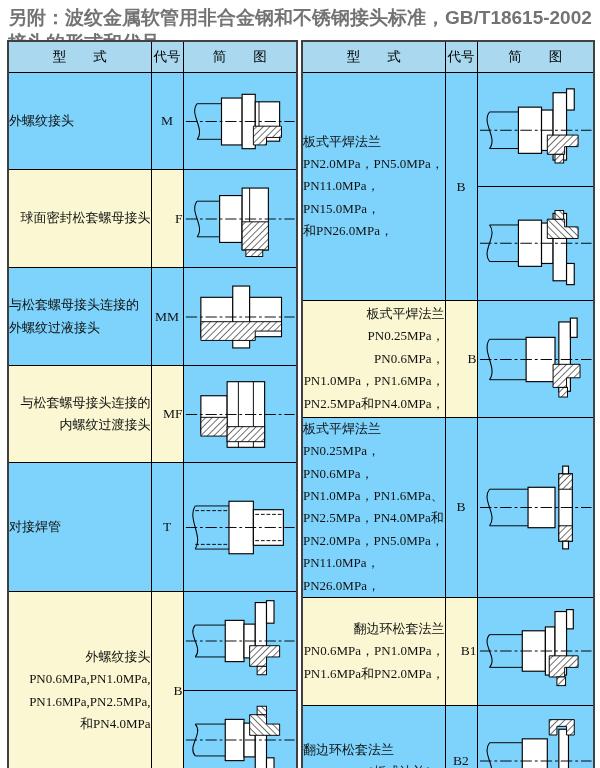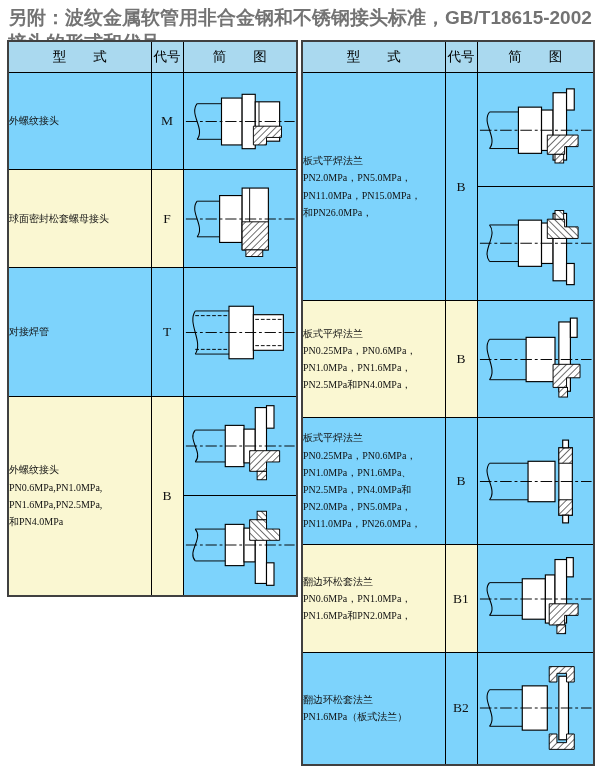--- a/index.html
+++ b/index.html
@@ -19,27 +19,27 @@
   #tbl-left{left:7px;width:289px;}
   #tbl-right{left:301px;width:292px;}
   table.grid td,table.grid th{
     border:1px solid #000;padding:0;vertical-align:middle;overflow:hidden;
   }
   th.hdr{
     background:#aad9ef;font-weight:normal;font-size:13.5px;color:#000;
     text-align:center;height:30px;
   }
   td.type{
-    font-size:10px;line-height:1.72;padding:4px 4px 4px 9px;
+    font-size:13px;line-height:1.72;padding:4px 4px 4px 9px;
     white-space:pre-line;text-align:left;
   }
   td.code{
     text-align:center;font-size:13.5px;
   }
-  td.yellow{background:#faf7d2;}
+  td.yellow{background:#faf7d2;text-align:right;}
   td.diag{padding:1px;}
   .dg{display:flex;align-items:center;justify-content:center;width:100%;}
   .dg svg{display:block;max-width:100%;max-height:100%;}
   .split{display:flex;flex-direction:column;width:100%;}
   .split .half{flex:1 1 50%;display:flex;align-items:center;justify-content:center;min-height:0;}
   .split .half:first-child{border-bottom:1px solid #000;}
 </style>
 </head>
 <body>
 
@@ -95,20 +95,64 @@
                 </pattern>
               </defs>
               <path d="M14 26 C 5 37.4, 23 52.599999999999994, 14 64" fill="none" stroke="#000" stroke-width="1.1"></path>
               <line x1="14" y1="26" x2="38" y2="26" stroke="#000" stroke-width="1"></line>
               <line x1="14" y1="64" x2="38" y2="64" stroke="#000" stroke-width="1"></line>
               <rect x="38" y="20" width="24" height="50" fill="#fff" stroke="#000" stroke-width="1.2"></rect>
               <rect x="62" y="12" width="28" height="66" fill="#fff" stroke="#000" stroke-width="1.2"></rect>
               <line x1="70" y1="12" x2="70" y2="78" stroke="#000" stroke-width="1"></line>
               <polygon points="62,48 90,48 90,78 62,78" fill="url(#h1)" stroke="#000" stroke-width="1"></polygon>
               <rect x="66" y="78" width="18" height="7" fill="url(#h1)" stroke="#000" stroke-width="1"></rect>
+              <line x1="2" y1="45" x2="118" y2="45" stroke="#000" stroke-width="1" stroke-dasharray="12 3 3 3"></line>
+            </svg>
+          </div>
+        </td>
+  </tr>
+  <tr style="height:98px">
+    <td class="type">与松套螺母接头连接的外螺纹过液接头</td>
+    <td class="code">MM</td>
+    <td class="diag">
+          <div class="dg" style="height:92px">
+            <svg viewBox="0 0 120 90" preserveAspectRatio="xMidYMid meet" width="100%" height="100%">
+              <defs>
+                <pattern id="h2" patternUnits="userSpaceOnUse" width="5" height="5" patternTransform="rotate(45)">
+                  <rect width="5" height="5" fill="#fff"></rect>
+                  <line x1="0" y1="0" x2="0" y2="5" stroke="#444" stroke-width="1.6"></line>
+                </pattern>
+              </defs>
+              <rect x="18" y="24" width="34" height="42" fill="#fff" stroke="#000" stroke-width="1.2"></rect>
+              <rect x="52" y="12" width="18" height="66" fill="#fff" stroke="#000" stroke-width="1.2"></rect>
+              <rect x="70" y="24" width="34" height="42" fill="#fff" stroke="#000" stroke-width="1.2"></rect>
+              <polygon points="18,50 104,50 104,60 76,60 76,70 18,70" fill="url(#h2)" stroke="#000" stroke-width="1"></polygon>
+              <line x1="2" y1="45" x2="118" y2="45" stroke="#000" stroke-width="1" stroke-dasharray="12 3 3 3"></line>
+            </svg>
+          </div>
+        </td>
+  </tr>
+  <tr style="height:97px">
+    <td class="type yellow">与松套螺母接头连接的内螺纹过渡接头</td>
+    <td class="code yellow">MF</td>
+    <td class="diag">
+          <div class="dg" style="height:91px">
+            <svg viewBox="0 0 120 90" preserveAspectRatio="xMidYMid meet" width="100%" height="100%">
+              <defs>
+                <pattern id="h3" patternUnits="userSpaceOnUse" width="5" height="5" patternTransform="rotate(45)">
+                  <rect width="5" height="5" fill="#fff"></rect>
+                  <line x1="0" y1="0" x2="0" y2="5" stroke="#444" stroke-width="1.6"></line>
+                </pattern>
+              </defs>
+              <rect x="18" y="25" width="28" height="40" fill="#fff" stroke="#000" stroke-width="1.2"></rect>
+              <rect x="46" y="10" width="40" height="70" fill="#fff" stroke="#000" stroke-width="1.2"></rect>
+              <line x1="58" y1="10" x2="58" y2="80" stroke="#000" stroke-width="1"></line>
+              <line x1="74" y1="10" x2="74" y2="80" stroke="#000" stroke-width="1"></line>
+              <rect x="18" y="48" width="28" height="20" fill="url(#h3)" stroke="#000" stroke-width="1"></rect>
+              <rect x="46" y="58" width="40" height="16" fill="url(#h3)" stroke="#000" stroke-width="1"></rect>
               <line x1="2" y1="45" x2="118" y2="45" stroke="#000" stroke-width="1" stroke-dasharray="12 3 3 3"></line>
             </svg>
           </div>
         </td>
   </tr>
   <tr style="height:129px">
     <td class="type">对接焊管</td>
     <td class="code">T</td>
     <td class="diag">
           <div class="dg" style="height:97px">

